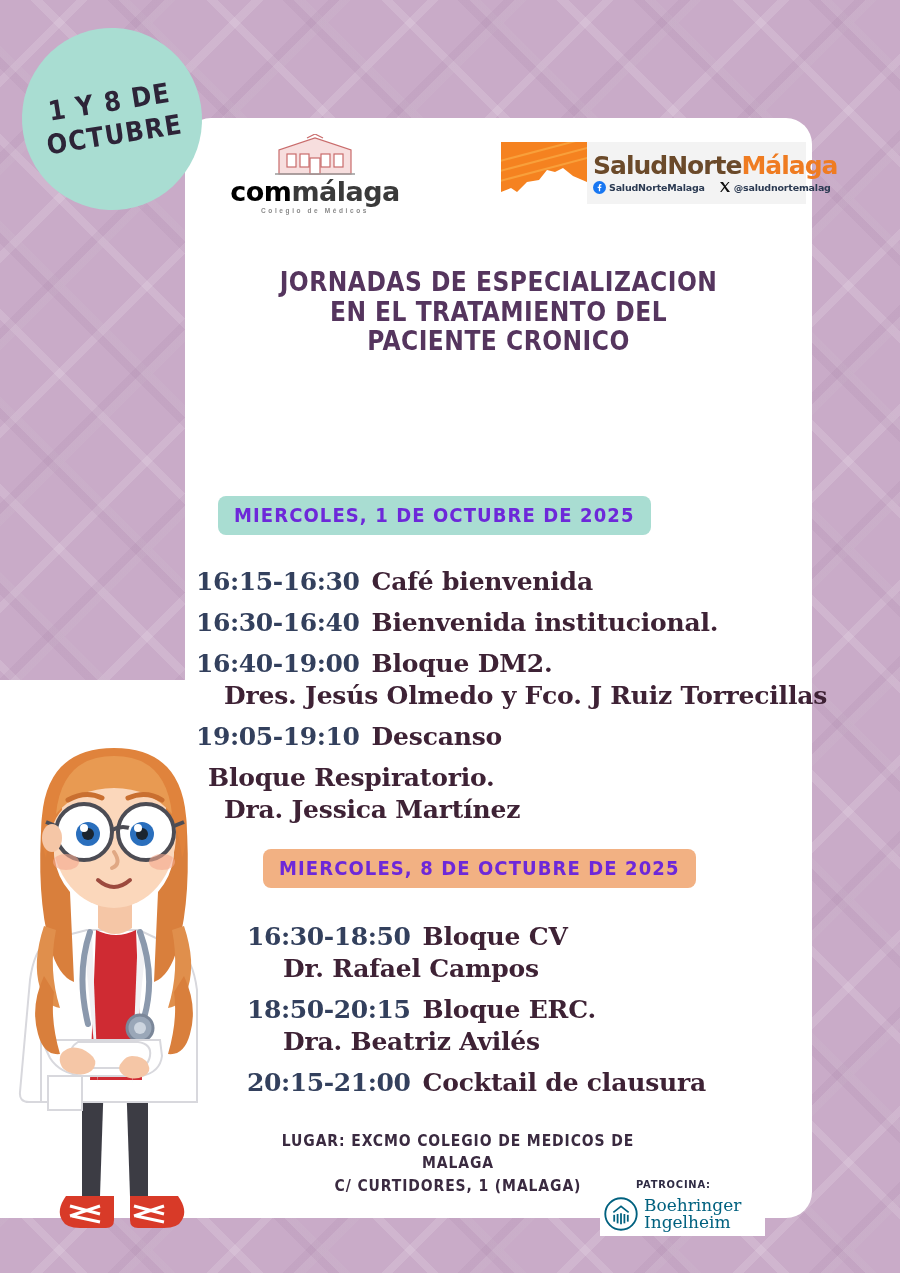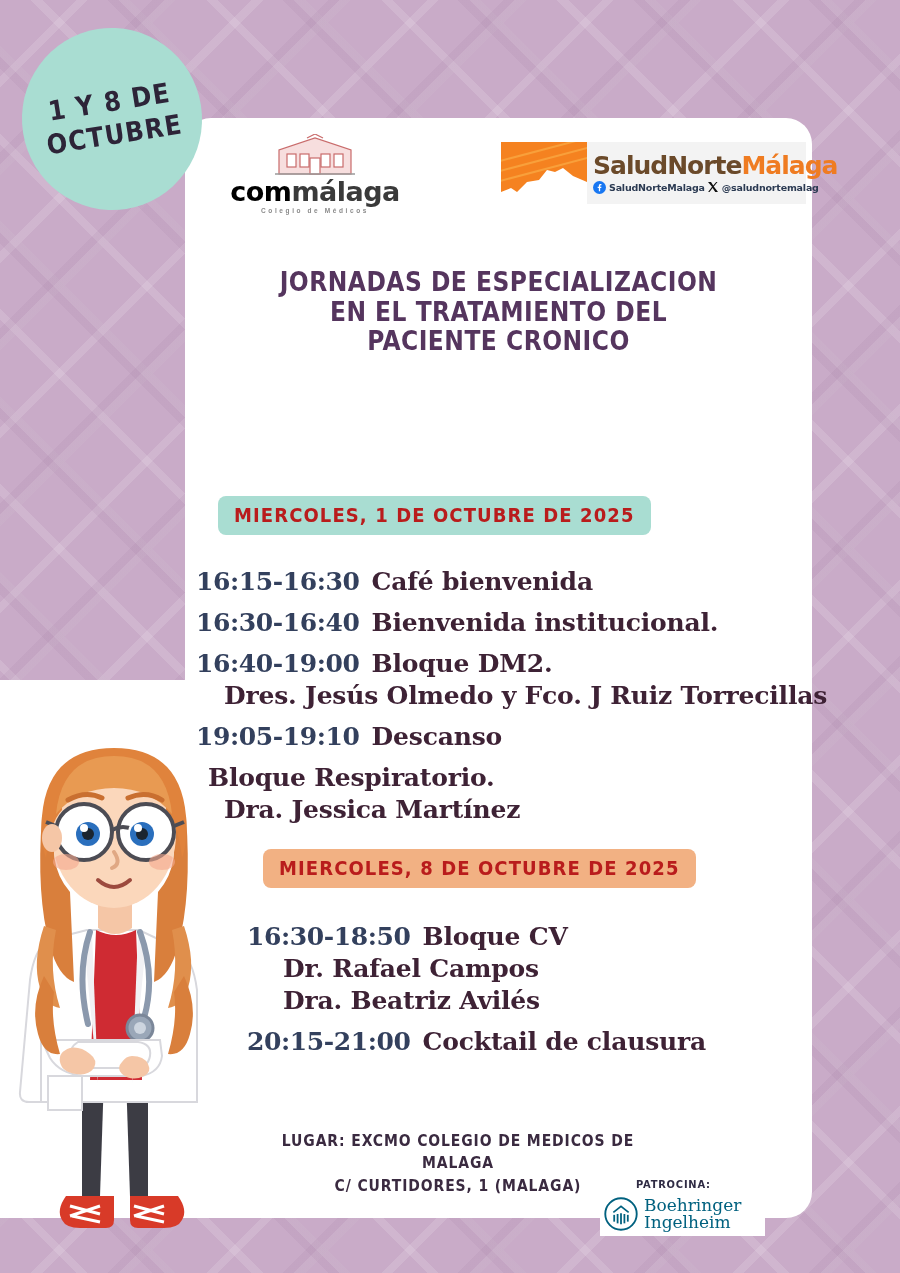--- a/index.html
+++ b/index.html
@@ -124,21 +124,21 @@
   }
   .salud-right{flex:1;display:flex;flex-direction:column;justify-content:center;padding-left:6px;}
   .salud-title{
     font-family:"DejaVu Sans","Liberation Sans", sans-serif;
     font-weight:700;font-size:25px;line-height:1;
     letter-spacing:-1px;
   }
   .salud-title .s-dark{color:#6b4a2a;}
   .salud-title .s-or{color:#ef7c22;}
   .salud-social{
-    display:flex;align-items:center;gap:2px;margin-top:3px;
+    display:flex;align-items:center;gap:14px;margin-top:3px;
   }
   .soc{display:flex;align-items:center;gap:3px;}
   .soc-txt{
     font-size:9.5px;font-weight:700;color:#2b3a52;letter-spacing:-0.2px;
     font-family:"DejaVu Sans","Liberation Sans", sans-serif;
   }
 
   
   .title-block{
     position:absolute;left:185px;top:268px;width:627px;
@@ -156,21 +156,21 @@
 
   
   .day-banner{
     display:inline-block;
     padding:7px 16px 8px 16px;
     border-radius:8px;
     font-family:"DejaVu Sans Condensed","Liberation Sans Narrow","Liberation Sans", sans-serif;
     font-weight:700;
     font-size:20px;
     letter-spacing:1.1px;
-    color:#b91c1c;
+    color:#6d28d9;
     white-space:nowrap;
   }
   .day1-wrap{position:absolute;left:218px;top:496px;}
   .day1-wrap .day-banner{background:#a9ddd2;}
   .day2-wrap{position:absolute;left:263px;top:849px;}
   .day2-wrap .day-banner{background:#f2b183;}
 
   
   .sched{
     position:absolute;
@@ -348,20 +348,24 @@
   <div class="day2-wrap">
     <div class="day-banner">MIERCOLES, 8 DE OCTUBRE DE 2025</div>
   </div>
 
   <div class="sched sched2">
     <div class="row">
       <span class="time">16:30-18:50</span>
       <span class="ev">Bloque CV</span>
     </div>
     <div class="speaker">Dr. Rafael Campos</div>
+    <div class="row">
+      <span class="time">18:50-20:15</span>
+      <span class="ev">Bloque ERC.</span>
+    </div>
     <div class="speaker">Dra. Beatriz Avilés</div>
     <div class="row">
       <span class="time">20:15-21:00</span>
       <span class="ev">Cocktail de clausura</span>
     </div>
   </div>
 
   <div class="venue">
     <div>LUGAR: EXCMO COLEGIO DE MEDICOS DE MALAGA</div>
     <div>C/ CURTIDORES, 1 (MALAGA)</div>

